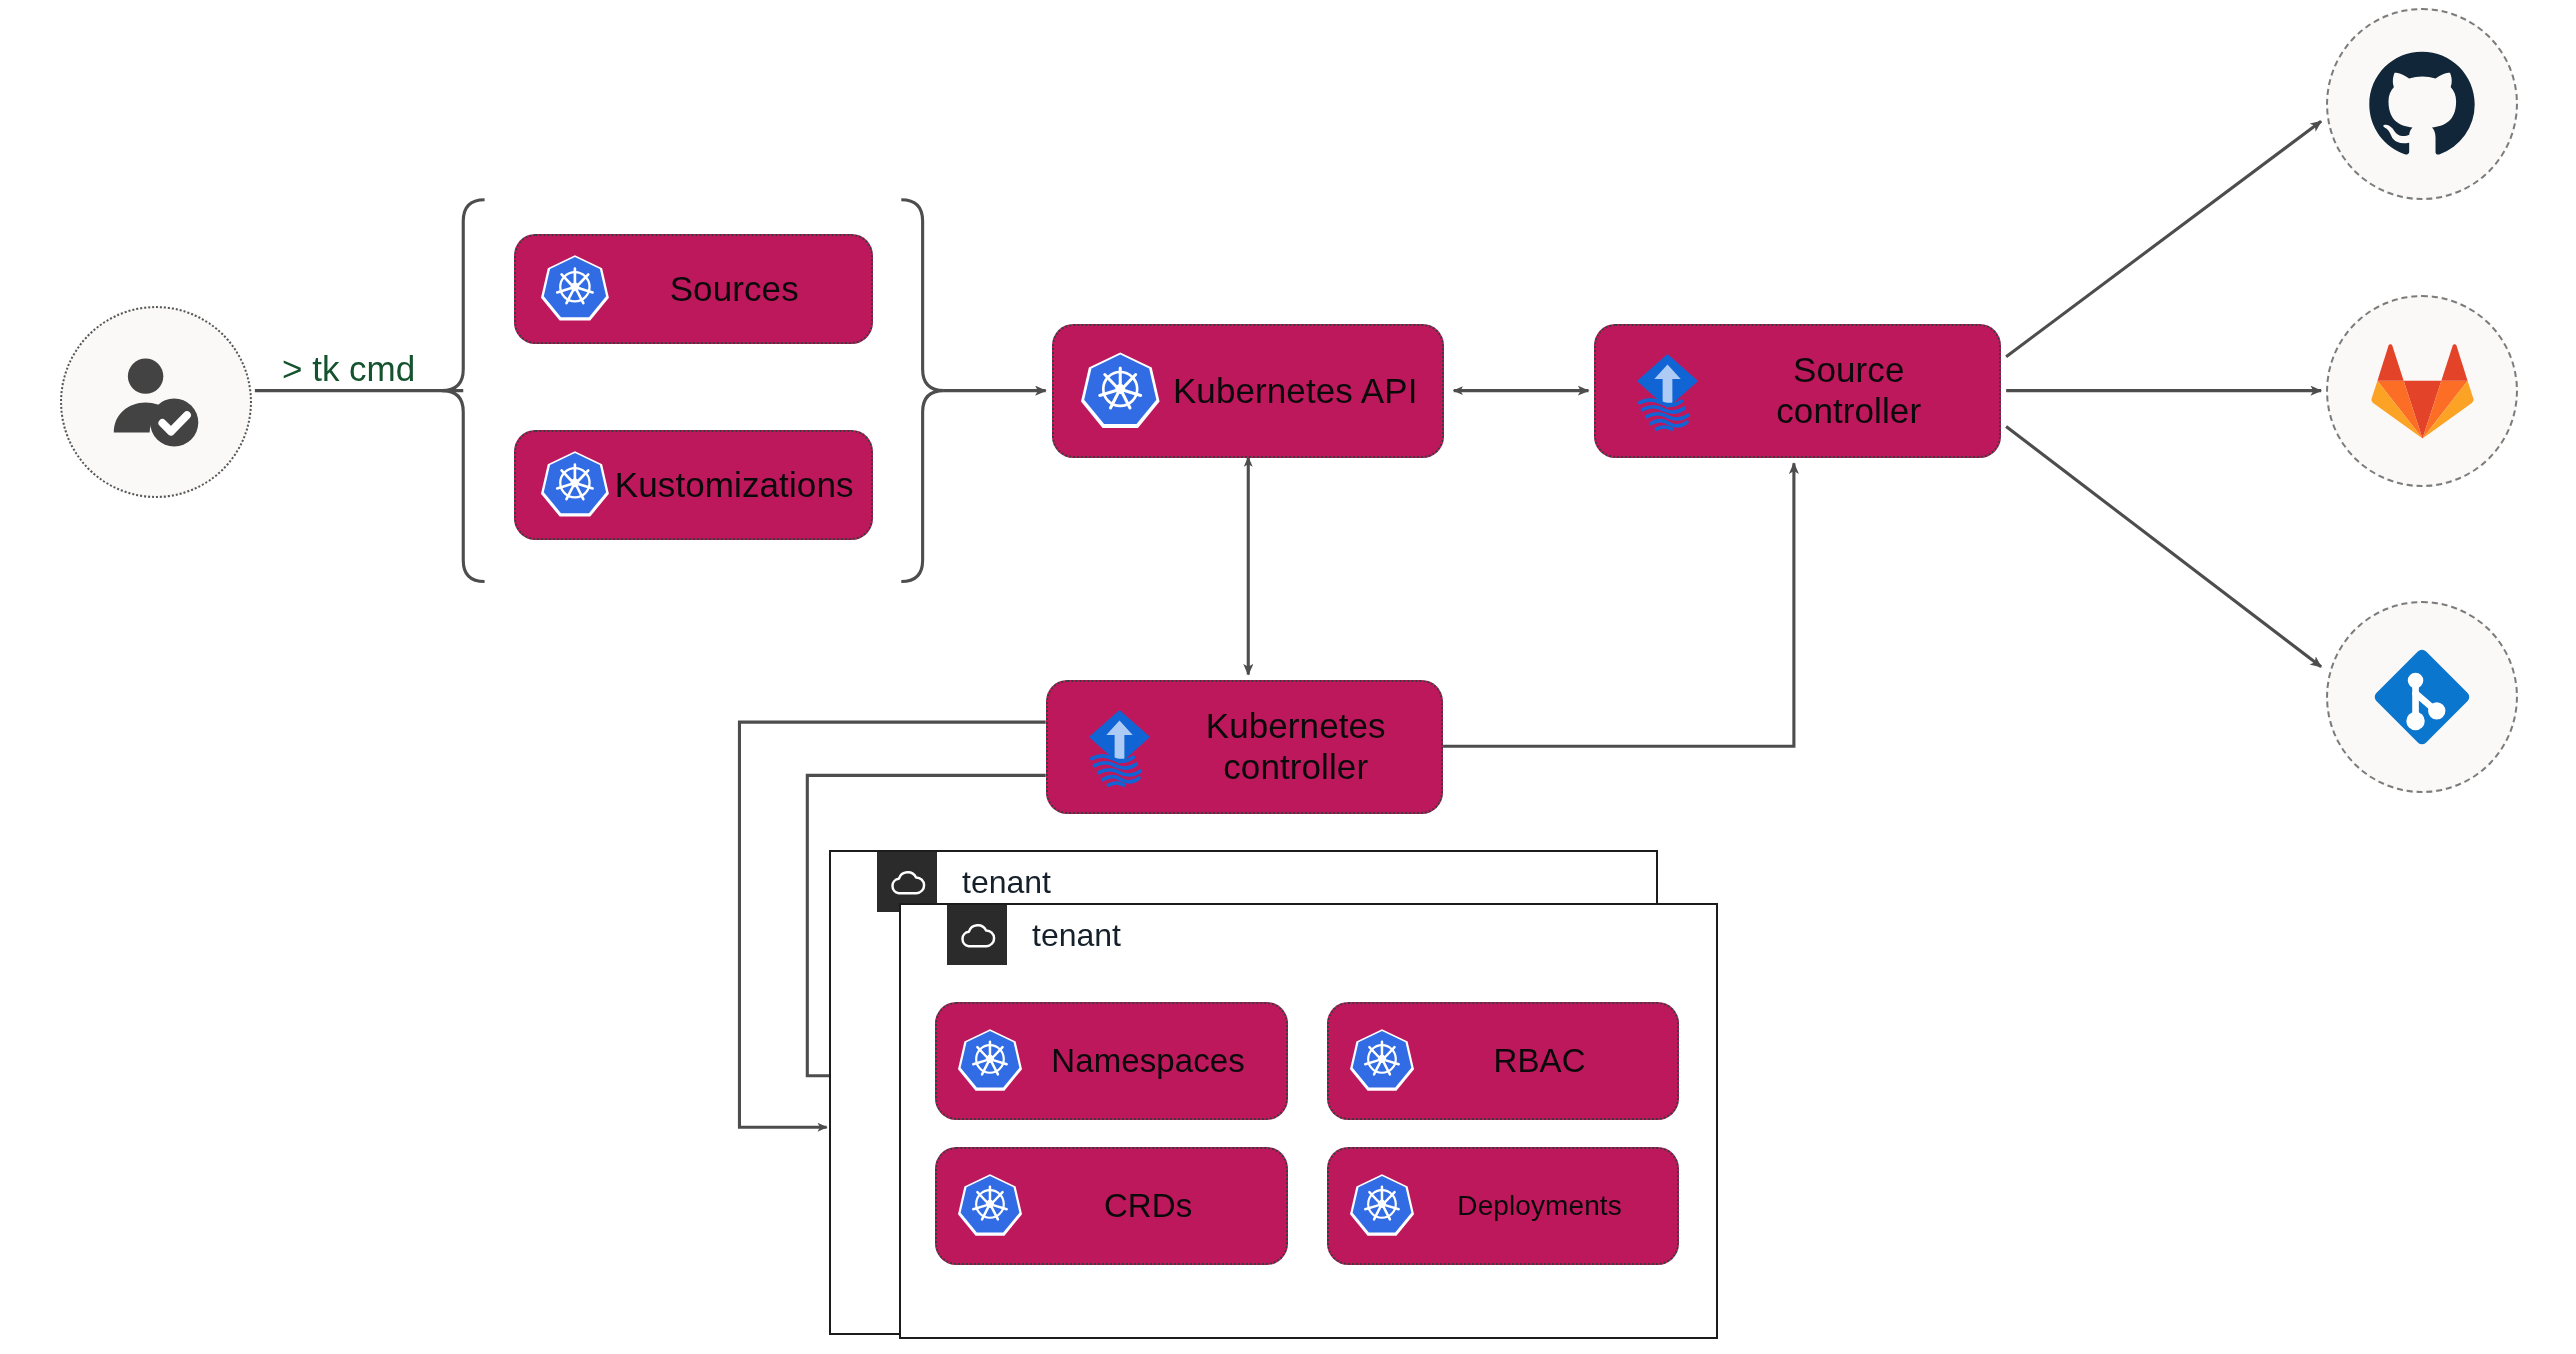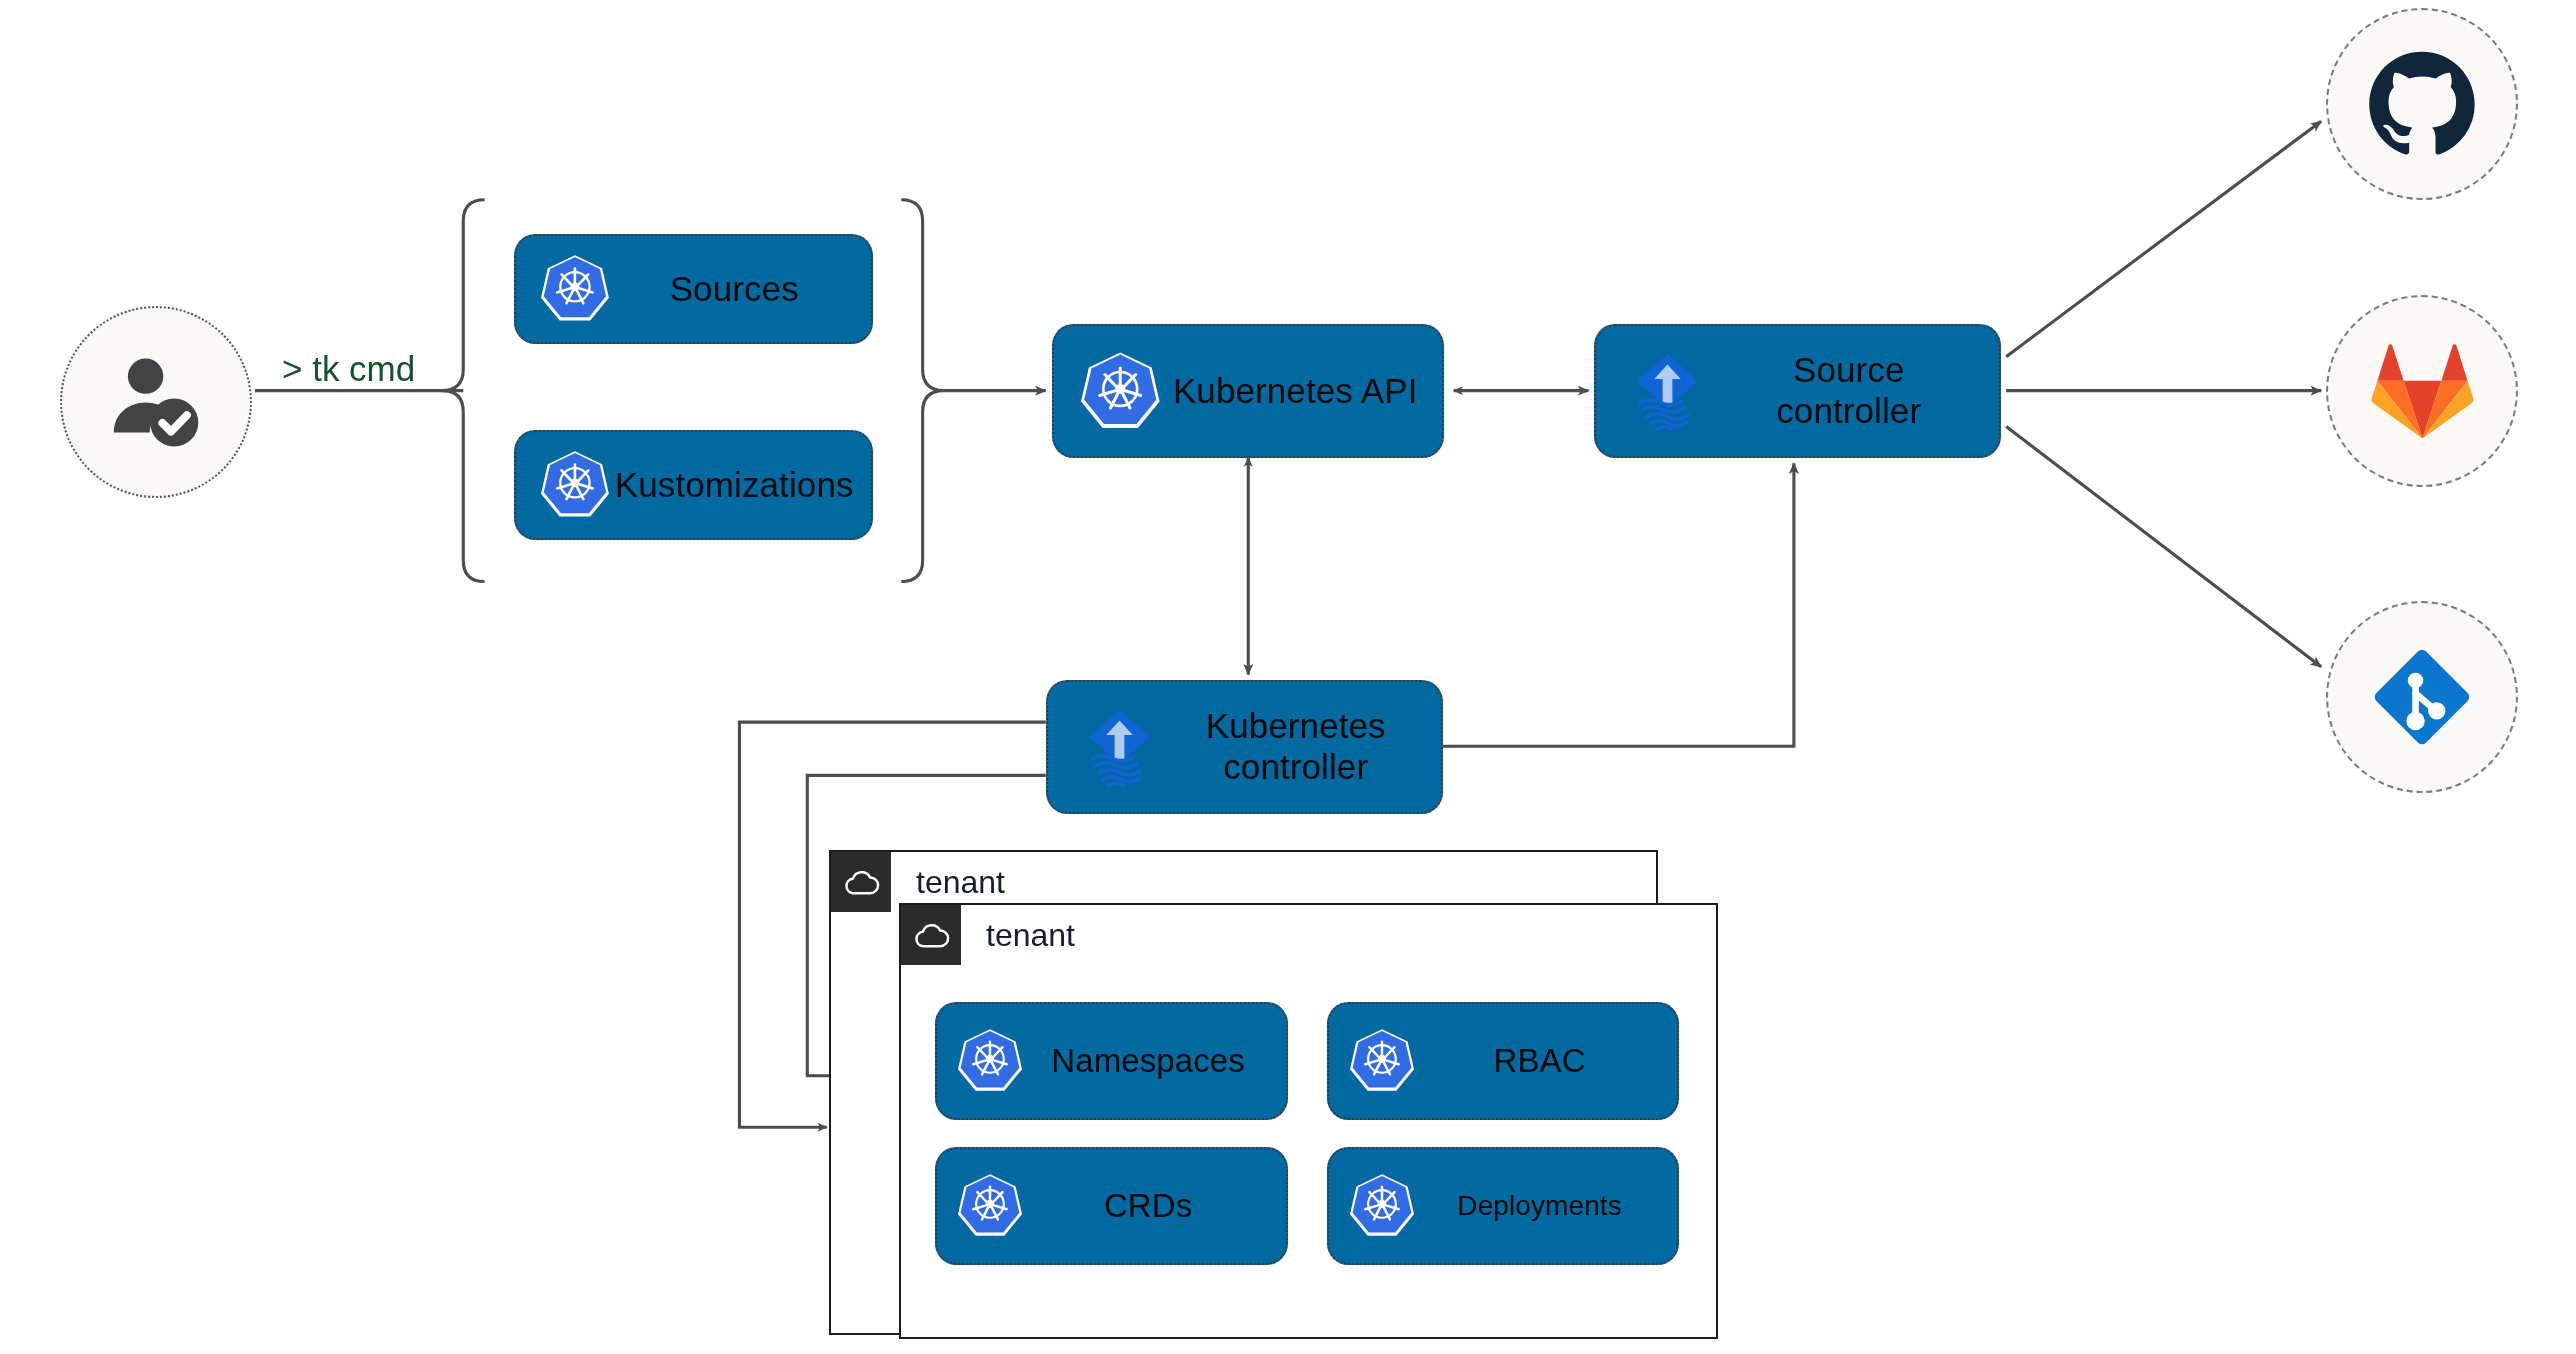--- a/index.html
+++ b/index.html
@@ -7,21 +7,21 @@
     font-family:"Liberation Sans","DejaVu Sans",sans-serif;
     width:2576px;height:1355px;overflow:hidden;position:relative;
   }
   #stage{position:absolute;left:0;top:0;width:2576px;height:1355px;}
   svg.layer{position:absolute;left:0;top:0;width:2576px;height:1355px;overflow:visible;}
   svg.wires{z-index:1;}
 
   
   .node{
     position:absolute;box-sizing:border-box;
-    background:#0369a1;border:2.9px dotted #3b3b3b;border-radius:21.3px;
+    background:#be185d;border:2.9px dotted #3b3b3b;border-radius:21.3px;
     display:flex;align-items:center;z-index:3;
   }
   .node .ico{flex:0 0 auto;display:flex;align-items:center;justify-content:center;}
   .node .lbl{
     flex:1 1 auto;text-align:center;color:#0a0a0a;
     font-size:35px;line-height:1.16;letter-spacing:0.1px;
     padding-right:13.6px;white-space:pre-line;
   }
 
   
@@ -39,21 +39,21 @@
 
   .cmdlabel{
     position:absolute;z-index:4;color:#14532d;font-size:35px;white-space:nowrap;
   }
 
   
   .tenant{
     position:absolute;box-sizing:border-box;background:#ffffff;
     border:2.9px solid #1c1c1c;
   }
-  .tenant .tbar{position:absolute;left:0;top:0;display:flex;align-items:flex-end;}
+  .tenant .tbar{position:absolute;left:0;top:0;display:flex;align-items:flex-end;padding-left:46px;}
   .tenant .cloudbadge{
     width:60px;height:60px;background:#2b2b2b;
     display:flex;align-items:center;justify-content:center;
   }
   .tenant .tname{
     margin-left:25px;font-size:32px;color:#15202b;line-height:60px;
   }
   .tgrid{position:absolute;display:grid;grid-template-columns:1fr 1fr;}
   .tgrid .node{position:relative;left:auto;top:auto;}
 </style>

